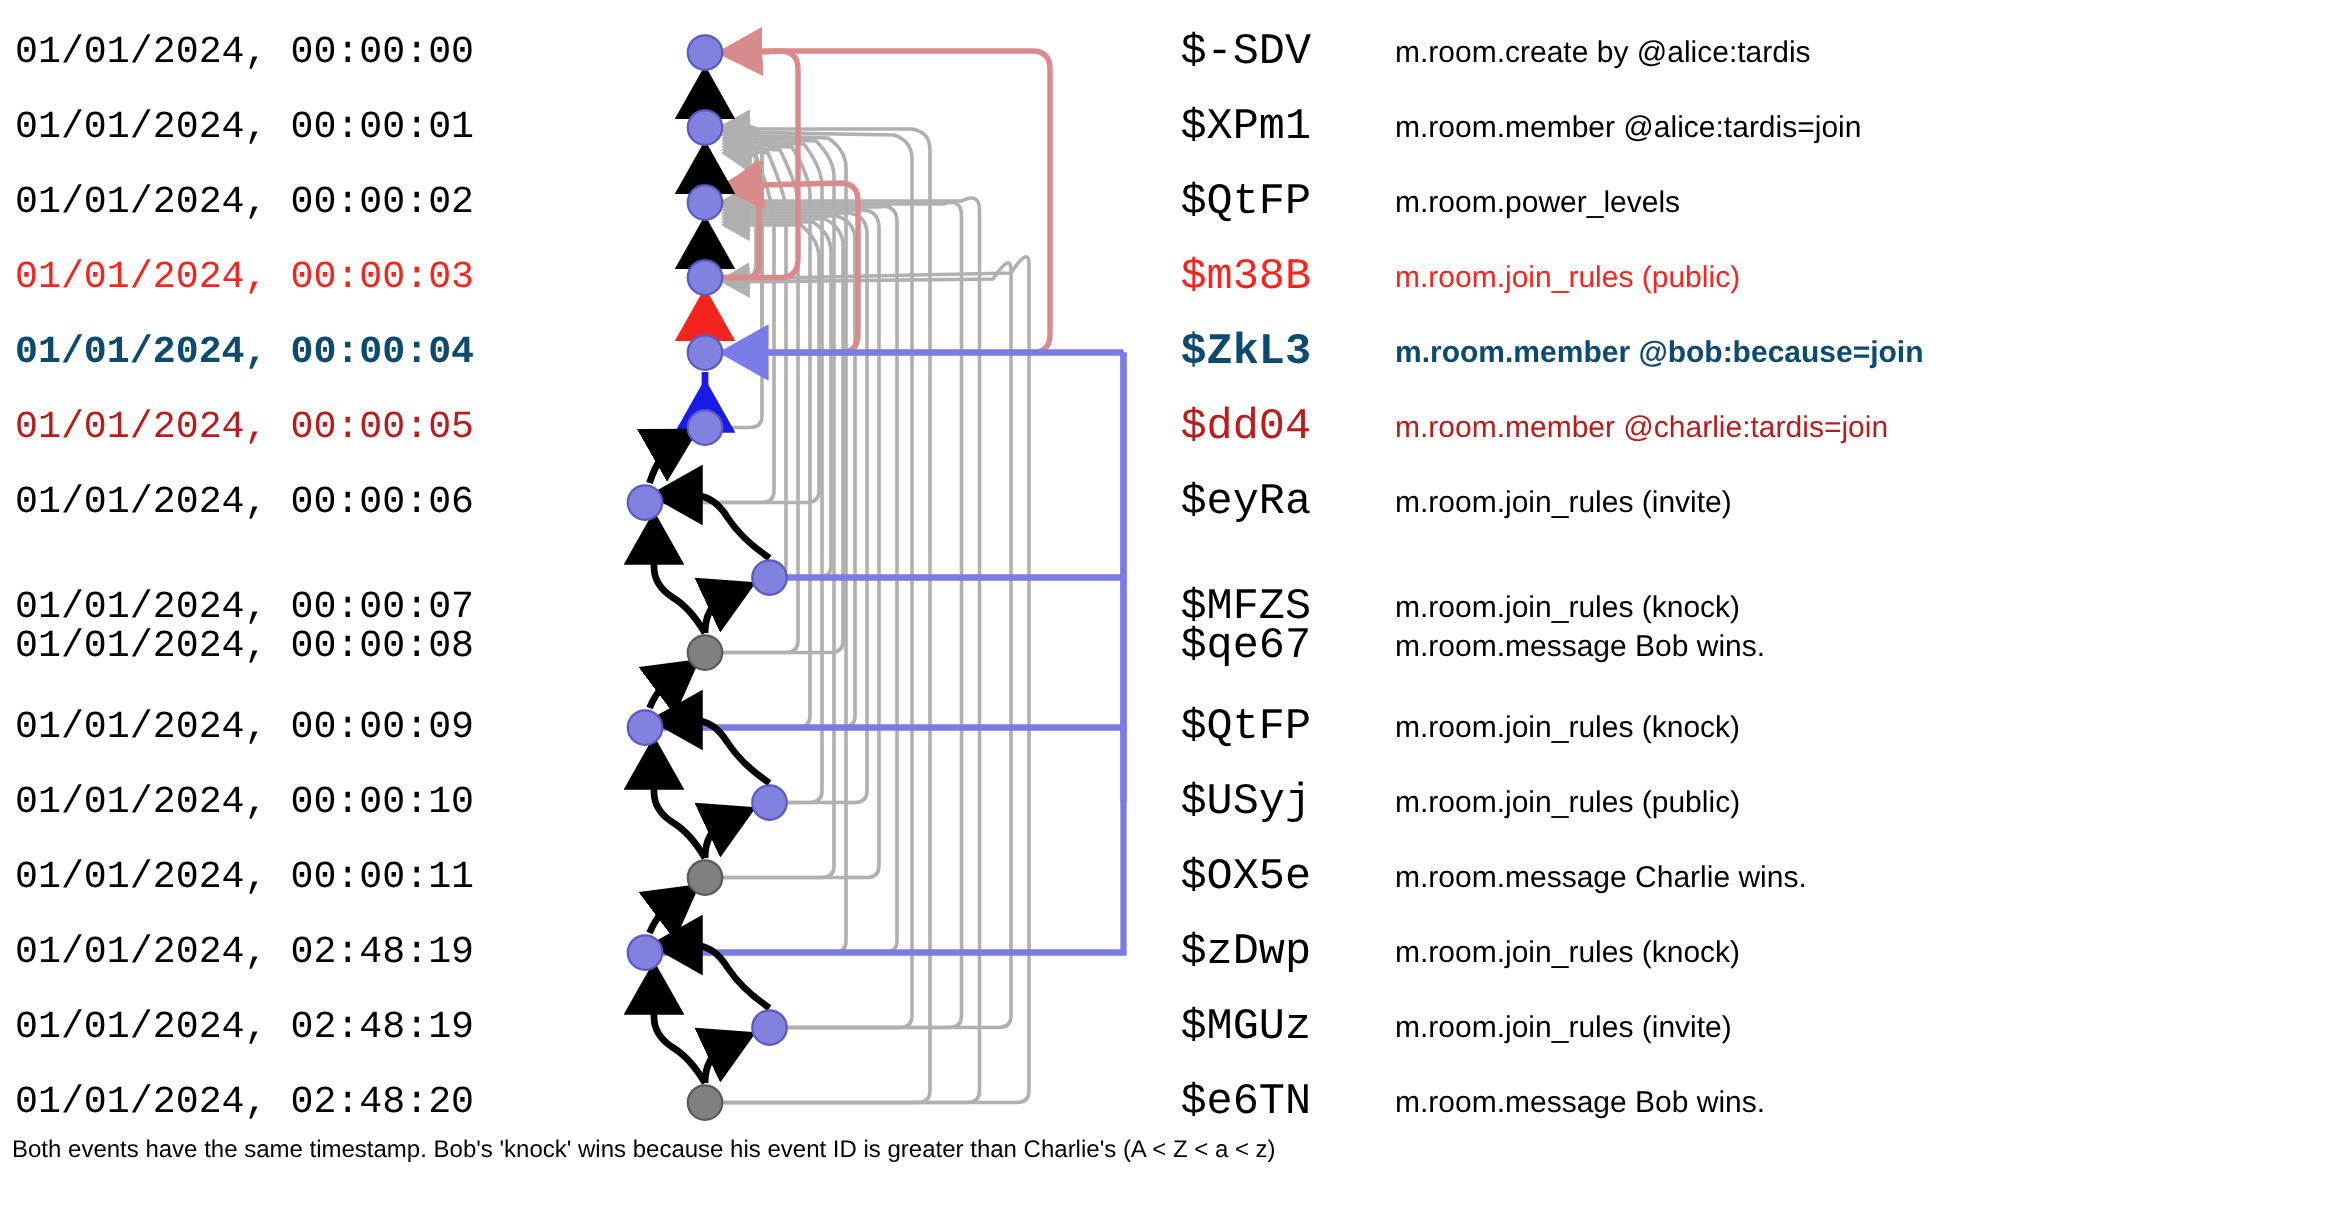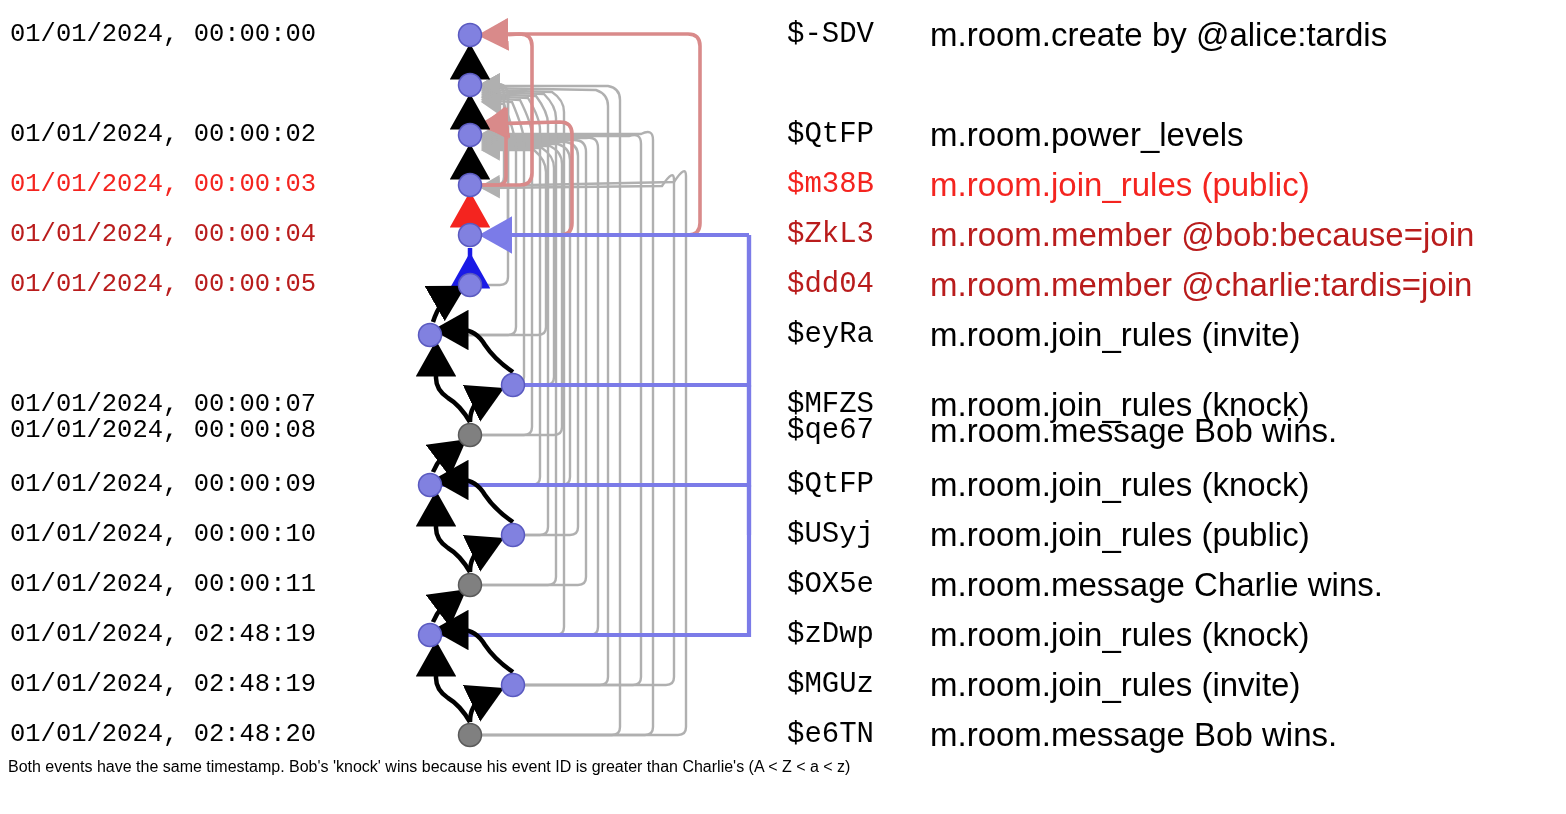--- a/index.html
+++ b/index.html
@@ -57,26 +57,26 @@
     color: #000000;
     white-space: nowrap;
   }
   .etype {
     position: absolute;
     left: 930px;
     top: 0;
     height: 50px;
     line-height: 50px;
     font-family: "Liberation Sans", sans-serif;
-    font-size: 33px;
+    font-size: 20px;
     color: #000000;
     white-space: nowrap;
   }
   .c-red .ts, .c-red .eid, .c-red .etype { color: #f4241f; }
-  .c-green .ts, .c-green .eid, .c-green .etype { color: #b91c1c; font-weight: normal; }
+  .c-green .ts, .c-green .eid, .c-green .etype { color: #0c4a6e; font-weight: bold; }
   .c-blue .ts, .c-blue .eid, .c-blue .etype { color: #b91c1c; }
   .footnote {
     position: absolute;
     left: 8px;
     top: 758px;
     width: 1558px;
     font-family: "Liberation Sans", sans-serif;
     font-size: 16px;
     color: #000000;
     white-space: nowrap;
@@ -204,20 +204,25 @@
       <circle cx="513" cy="685" r="11.5" fill="#8181e0" stroke="#5a5ac0" stroke-width="1.5"></circle>
       <circle cx="470" cy="735" r="11.5" fill="#808080" stroke="#5a5a5a" stroke-width="1.5"></circle>
     </g>
   </svg>
 
   <div class="row c-default" style="top:10px">
     <div class="ts">01/01/2024, 00:00:00</div>
     <div class="eid">$-SDV</div>
     <div class="etype">m.room.create by @alice:tardis</div>
   </div>
+  <div class="row c-default" style="top:60px">
+    <div class="ts">01/01/2024, 00:00:01</div>
+    <div class="eid">$XPm1</div>
+    <div class="etype">m.room.member @alice:tardis=join</div>
+  </div>
   <div class="row c-default" style="top:110px">
     <div class="ts">01/01/2024, 00:00:02</div>
     <div class="eid">$QtFP</div>
     <div class="etype">m.room.power_levels</div>
   </div>
   <div class="row c-red" style="top:160px">
     <div class="ts">01/01/2024, 00:00:03</div>
     <div class="eid">$m38B</div>
     <div class="etype">m.room.join_rules (public)</div>
   </div>
@@ -225,20 +230,21 @@
     <div class="ts">01/01/2024, 00:00:04</div>
     <div class="eid">$ZkL3</div>
     <div class="etype">m.room.member @bob:because=join</div>
   </div>
   <div class="row c-blue" style="top:260px">
     <div class="ts">01/01/2024, 00:00:05</div>
     <div class="eid">$dd04</div>
     <div class="etype">m.room.member @charlie:tardis=join</div>
   </div>
   <div class="row c-default" style="top:310px">
+    <div class="ts">01/01/2024, 00:00:06</div>
     <div class="eid">$eyRa</div>
     <div class="etype">m.room.join_rules (invite)</div>
   </div>
   <div class="row c-default" style="top:380px">
     <div class="ts">01/01/2024, 00:00:07</div>
     <div class="eid">$MFZS</div>
     <div class="etype">m.room.join_rules (knock)</div>
   </div>
   <div class="row c-default" style="top:406px">
     <div class="ts">01/01/2024, 00:00:08</div>

